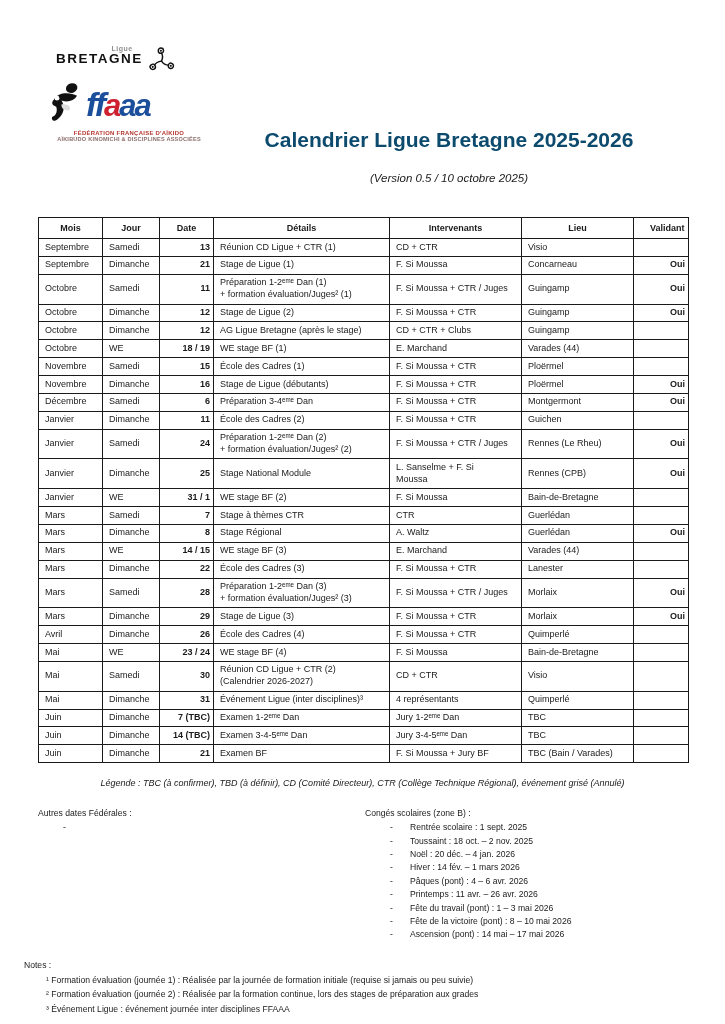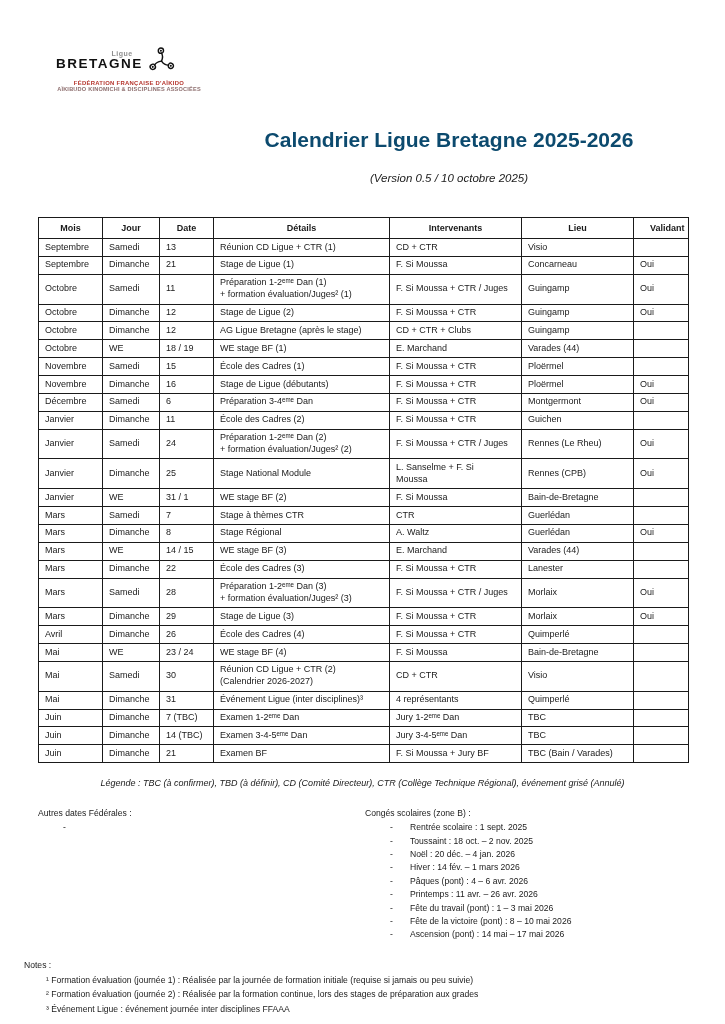--- a/index.html
+++ b/index.html
@@ -6,42 +6,42 @@
   html, body { background: #ffffff; }
   body { font-family: "Liberation Sans", "DejaVu Sans", sans-serif; color: #1a1a1a; }
   .page {
     width: 725px; height: 1024px; background: #fff; position: relative;
     overflow: hidden; margin: 0 auto;
   }
 
   
   .header { display: flex; padding: 45px 37px 0 50px; }
   .logo-block { width: 160px; flex: 0 0 160px; }
-  .bretagne-row { display: flex; align-items: center; padding-left: 6px; }
+  .bretagne-row { display: flex; align-items: flex-start; padding-left: 6px; }
   .bretagne-text { display: flex; flex-direction: column; }
   .ligue-label { font-size: 7px; color: #8f8f8f; font-weight: bold; text-align: right; padding-right: 10px; letter-spacing: .5px; }
   .bretagne-label { font-size: 13.5px; font-weight: bold; color: #111; letter-spacing: 1.5px; line-height: 1.1; }
   .triskelion { margin-left: 3px; margin-bottom: -3px; }
   .ffaaa-row { display: flex; align-items: center; margin-top: 4px; }
   .ffaaa-word { font-style: italic; font-weight: bold; letter-spacing: -2px; line-height: 1; margin-left: 2px; }
   .ffaaa-ff { font-size: 34px; }
   .ffaaa-a { font-size: 31px; }
   .fed-lines { margin-top: 3px; text-align: center; width: 158px; }
   .fed-line1 { font-size: 5.9px; font-weight: bold; letter-spacing: .3px; }
   .fed-line2 { font-size: 5.6px; font-weight: bold; letter-spacing: .2px; }
   .title-block { flex: 1; text-align: center; padding-top: 47px; }
   .doc-title { font-size: 21px; font-weight: bold; color: #0c4a6e; margin-top: 36px; }
   .doc-subtitle { margin-top: 20px; font-size: 11.5px; font-style: italic; }
 
   
   table.cal { border-collapse: collapse; table-layout: fixed; width: 650px; margin: 33px 37px 0 38px; }
   table.cal th, table.cal td { border: 1px solid #1a1a1a; }
   table.cal th { font-size: 9px; font-weight: bold; text-align: center; padding: 5px 16px; }
   table.cal td { font-size: 9px; padding: 2.5px 3px 2.5px 6px; vertical-align: middle; line-height: 1.32; white-space: pre-line; }
-  td.c-date, td.c-val { text-align: left; padding-left: 2px; padding-right: 2px; }
+  td.c-date, td.c-val { text-align: right; padding-left: 2px; padding-right: 2px; font-weight: bold; }
 
   
   .legend { margin-top: 15px; text-align: center; font-size: 9px; font-style: italic; }
 
   
   .bottom-cols { display: flex; margin: 20px 37px 0 38px; font-size: 8.6px; }
   .federal-col { width: 327px; flex: 0 0 327px; }
   .holidays-col { flex: 1; }
   .section-title { font-size: 8.6px; }
   ul.dash-list { list-style: none; margin-top: 3px; }
@@ -82,20 +82,33 @@
               </g>
             </g>
             <g fill="#111">
               <circle cx="23" cy="9.5" r="1.7"></circle>
               <circle cx="23" cy="9.5" r="1.7" transform="rotate(120 24 27)"></circle>
               <circle cx="23" cy="9.5" r="1.7" transform="rotate(240 24 27)"></circle>
             </g>
           </svg>
         </span>
       </div>
+      <div class="ffaaa-row">
+        <span>
+          <svg width="34" height="42" viewBox="0 0 44 54">
+            <ellipse cx="28" cy="9" rx="7.5" ry="6.2" fill="#111" transform="rotate(-18 28 9)"></ellipse>
+            <path d="M5 24 C 10 14, 26 14, 35 19 C 31 26, 22 28, 15 25 C 20 34, 18 43, 9 50 C 5 53, 1 50, 3 46 C 8 45, 10 38, 8 33 C 3 31, 1 28, 5 24 Z" fill="#111"></path>
+            <circle cx="9" cy="22" r="3.2" fill="#fff"></circle>
+            <path d="M15 30 C 23 29, 28 33, 25 38 C 18 38, 14 35, 15 30 Z" fill="#dcdcdc"></path>
+          </svg>
+        </span>
+        <span class="ffaaa-word">
+          <span class="ffaaa-ff" style="color:#1b4e9b">ff</span><span class="ffaaa-a" style="color:#cf2030">a</span><span class="ffaaa-a" style="color:#1b4e9b">aa</span>
+        </span>
+      </div>
       <div class="fed-lines">
         <div class="fed-line1" style="color:#b5342c">FÉDÉRATION FRANÇAISE D'AÏKIDO</div>
         <div class="fed-line2" style="color:#8d6e6e">AÏKIBUDO KINOMICHI &amp; DISCIPLINES ASSOCIÉES</div>
       </div>
     </div>
     <div class="title-block">
       <div class="doc-title">Calendrier Ligue Bretagne 2025-2026</div>
       <div class="doc-subtitle">(Version 0.5 / 10 octobre 2025)</div>
     </div>
   </div>

